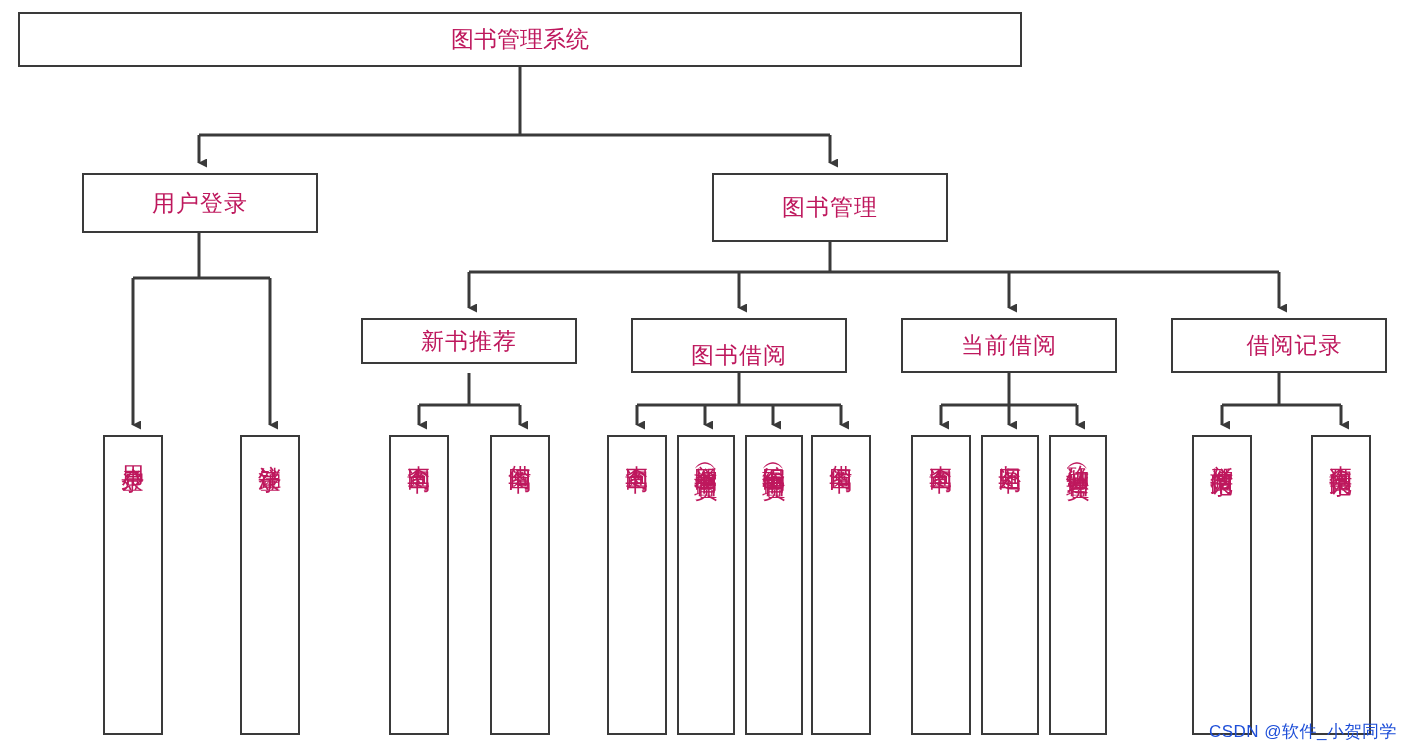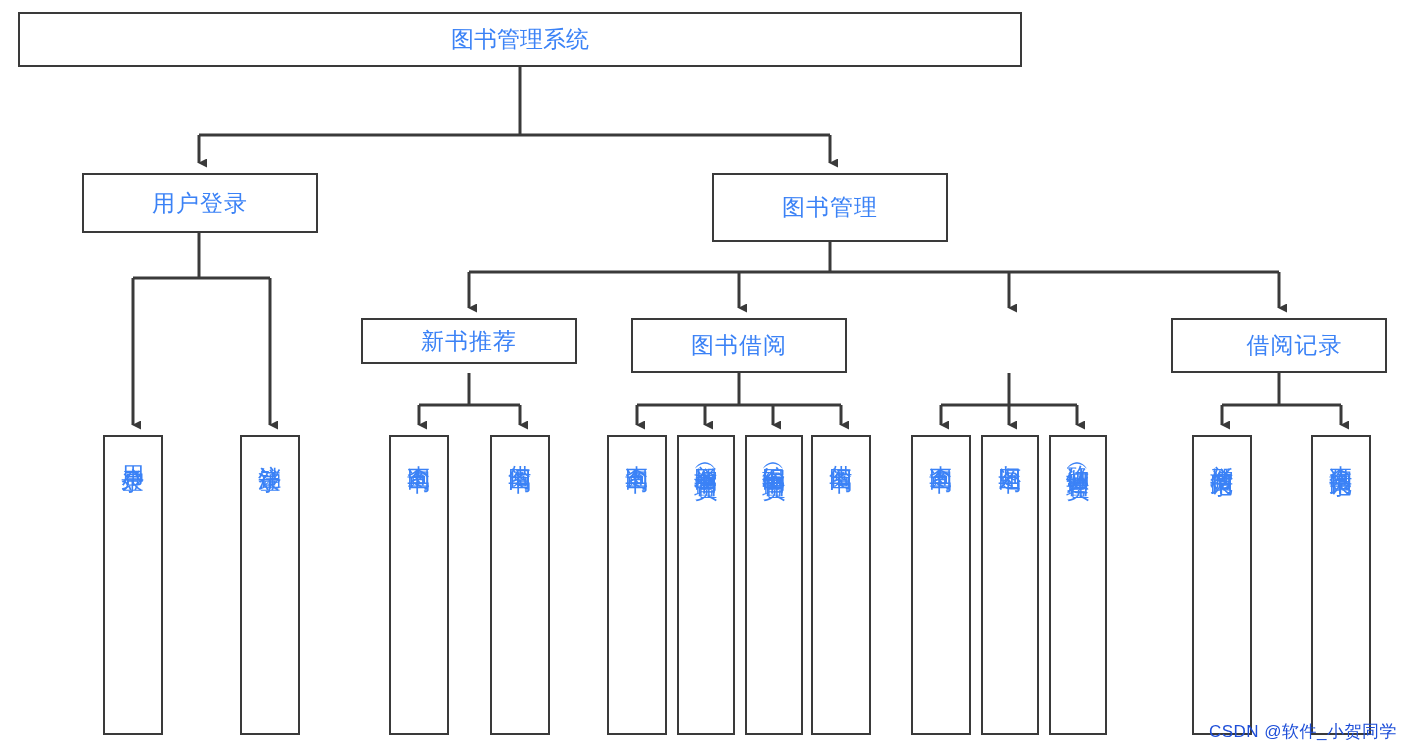--- a/index.html
+++ b/index.html
@@ -13,21 +13,21 @@
   svg#wires{position:absolute;left:0;top:0;width:1405px;height:747px;pointer-events:none;}
 
   .node{
     position:absolute;
     box-sizing:border-box;
     background:#ffffff;
     border:2px solid #3a3a3a;
     display:flex;
     align-items:center;
     justify-content:center;
-    color:#3b82f6;
+    color:#be185d;
   }
   .node.h{ font-size:23px; letter-spacing:1px; }
   .node.root{ font-size:23px; }
 
   
   .node.v{
     font-size:23px;
     align-items:flex-start;
     justify-content:center;
     padding-top:10px;
@@ -113,22 +113,25 @@
   <div class="node h" style="left:82px;top:173px;width:236px;height:60px;">
     <span>用户登录</span>
   </div>
   <div class="node h" style="left:712px;top:173px;width:236px;height:69px;">
     <span>图书管理</span>
   </div>
 
   <div class="node h" style="left:361px;top:318px;width:216px;height:46px;">
     <span>新书推荐</span>
   </div>
-  <div class="node h" style="left:631px;top:318px;width:216px;height:55px;">
+  <div class="node h" style="left:631px;top:318px;width:216px;height:55px;align-items:flex-end;">
     <span>图书借阅</span>
+  </div>
+  <div class="node h" style="left:901px;top:318px;width:216px;height:55px;">
+    <span>当前借阅</span>
   </div>
   <div class="node h" style="left:1171px;top:318px;width:216px;height:55px;padding-left:31px;">
     <span>借阅记录</span>
   </div>
 
   <div class="node v" style="left:103px;top:435px;width:60px;height:300px;">
     <span class="vtext">用户登录</span>
   </div>
   <div class="node v" style="left:240px;top:435px;width:60px;height:300px;">
     <span class="vtext">注销登录</span>

